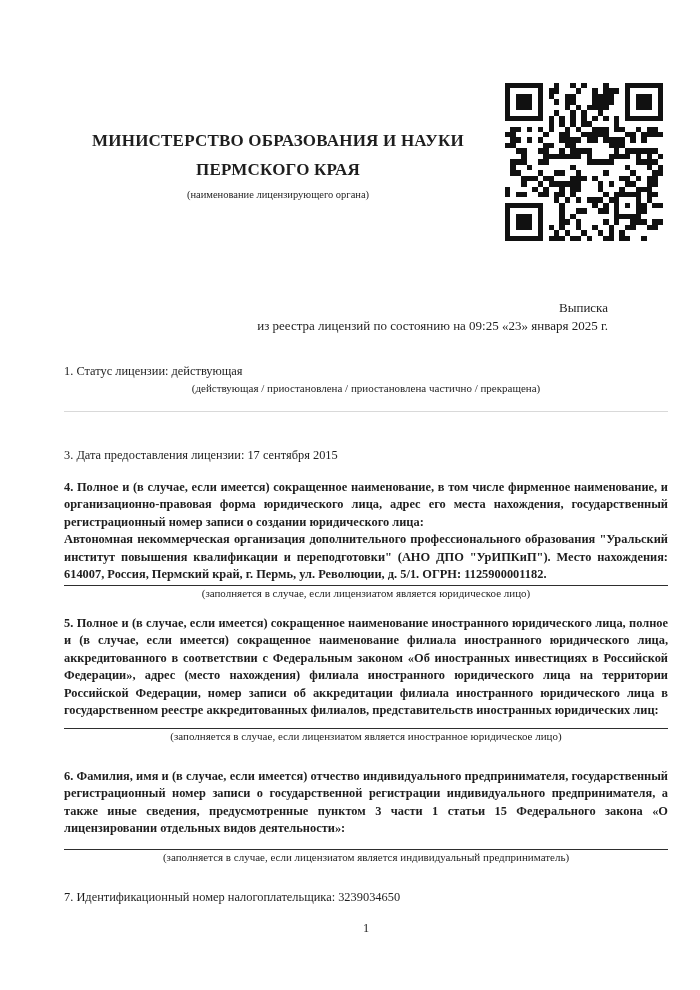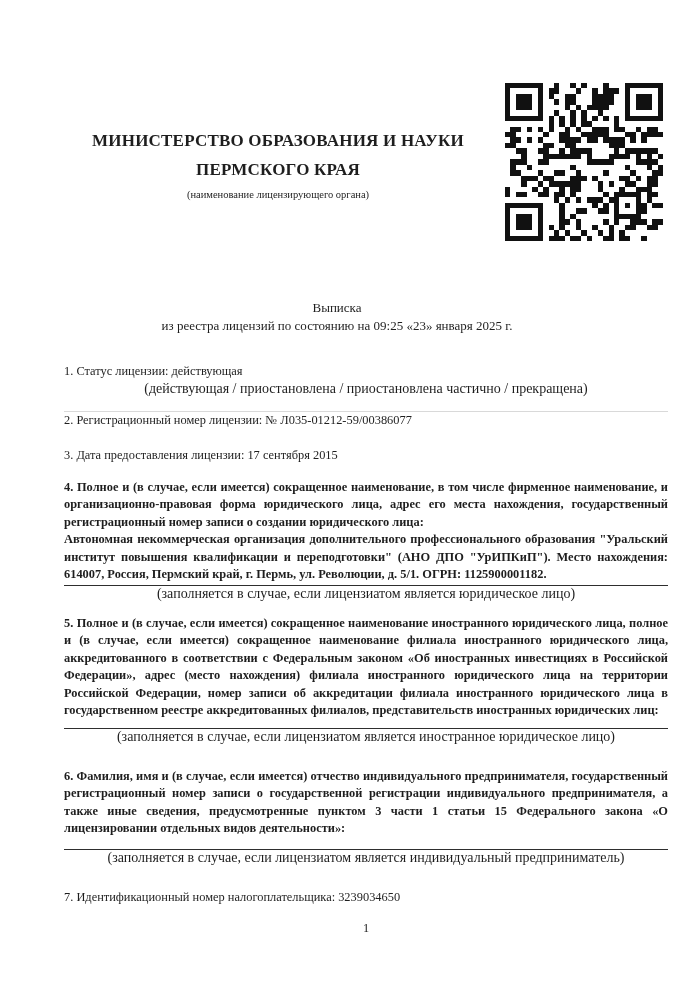--- a/index.html
+++ b/index.html
@@ -12,26 +12,26 @@
   }
   .abs { position: absolute; }
 
   .header-block { left: 58px; top: 126px; width: 440px; text-align: center; }
   .ministry { font-weight: bold; font-size: 17px; line-height: 29px; letter-spacing: 0.2px; }
   .subtitle { font-size: 10.5px; line-height: 13px; margin-top: 4px; }
 
   .qr-box { left: 505px; top: 83px; width: 158px; height: 158px; }
   .qr-box svg { display: block; width: 158px; height: 158px; }
 
-  .doc-title { left: 66px; top: 299px; width: 542px; text-align: center; font-size: 13px; line-height: 17.6px; }
+  .doc-title { left: 66px; top: 299px; width: 542px; text-align: right; font-size: 13px; line-height: 17.6px; }
 
   .content { left: 64px; top: 0; width: 604px; height: 769px; }
   .item { position: absolute; left: 0; width: 604px; font-size: 12.4px; line-height: 17.4px; }
   .just p { margin: 0; text-align: justify; font-weight: bold; }
-  .note { text-align: center; font-size: 14px; line-height: 13px; }
+  .note { text-align: center; font-size: 11px; line-height: 13px; }
   .rule { border: 0; border-top: 1.6px solid #2e2e2e; margin: 0; }
   .rule-faint { position: absolute; left: 0; width: 604px; border: 0; border-top: 1px solid #d9d9d9; margin: 0; }
   .blank-gap { height: 9px; }
   .gap-sm { height: 2px; }
   .gap-xs { height: 1px; }
   .page-number { position: absolute; left: 0; width: 604px; text-align: center; font-size: 12.4px; }
 </style>
 </head>
 <body>
 
@@ -53,21 +53,20 @@
   <div>из реестра лицензий по состоянию на 09:25 «23» января 2025 г.</div>
 </div>
 
 <div class="abs content">
 
   <div class="item" style="top:363px">1. Статус лицензии: действующая</div>
   <div class="item note" style="top:382px">(действующая / приостановлена / приостановлена частично / прекращена)</div>
 
   <hr class="rule-faint" style="top:411px">
 
-  <div class="item" style="top:412px">2. Регистрационный номер лицензии: № Л035-01212-59/00386077</div>
 
   <div class="item" style="top:447px">3. Дата предоставления лицензии: 17 сентября 2015</div>
 
   <div class="item just" style="top:479px">
     <p>4. Полное и (в случае, если имеется) сокращенное наименование, в том числе фирменное наименование, и организационно-правовая форма юридического лица, адрес его места нахождения, государственный регистрационный номер записи о создании юридического лица:</p>
     <p>Автономная некоммерческая организация дополнительного профессионального образования "Уральский институт повышения квалификации и переподготовки" (АНО ДПО "УрИПКиП"). Место нахождения: 614007, Россия, Пермский край, г. Пермь, ул. Революции, д. 5/1. ОГРН: 1125900001182.</p>
     <div class="gap-sm"></div>
     <hr class="rule">
     <div class="gap-xs"></div>
     <div class="note">(заполняется в случае, если лицензиатом является юридическое лицо)</div>

